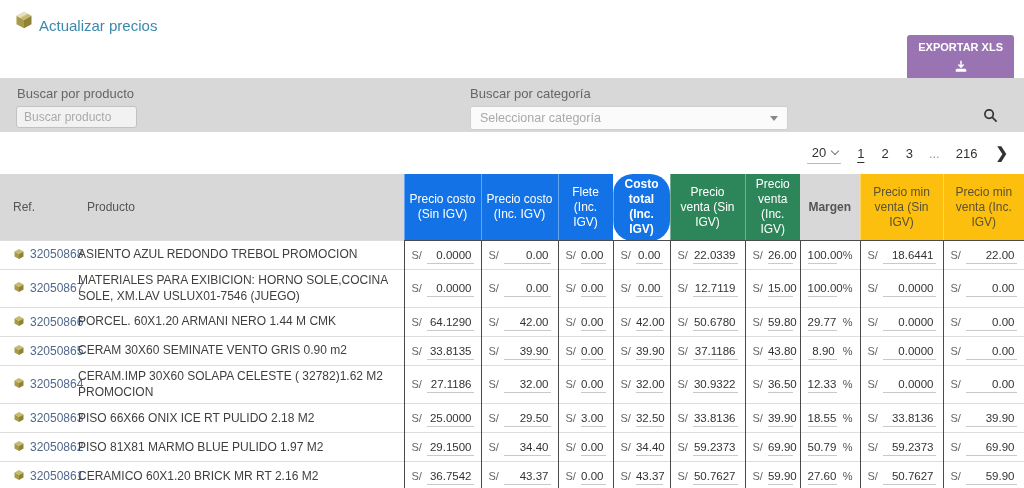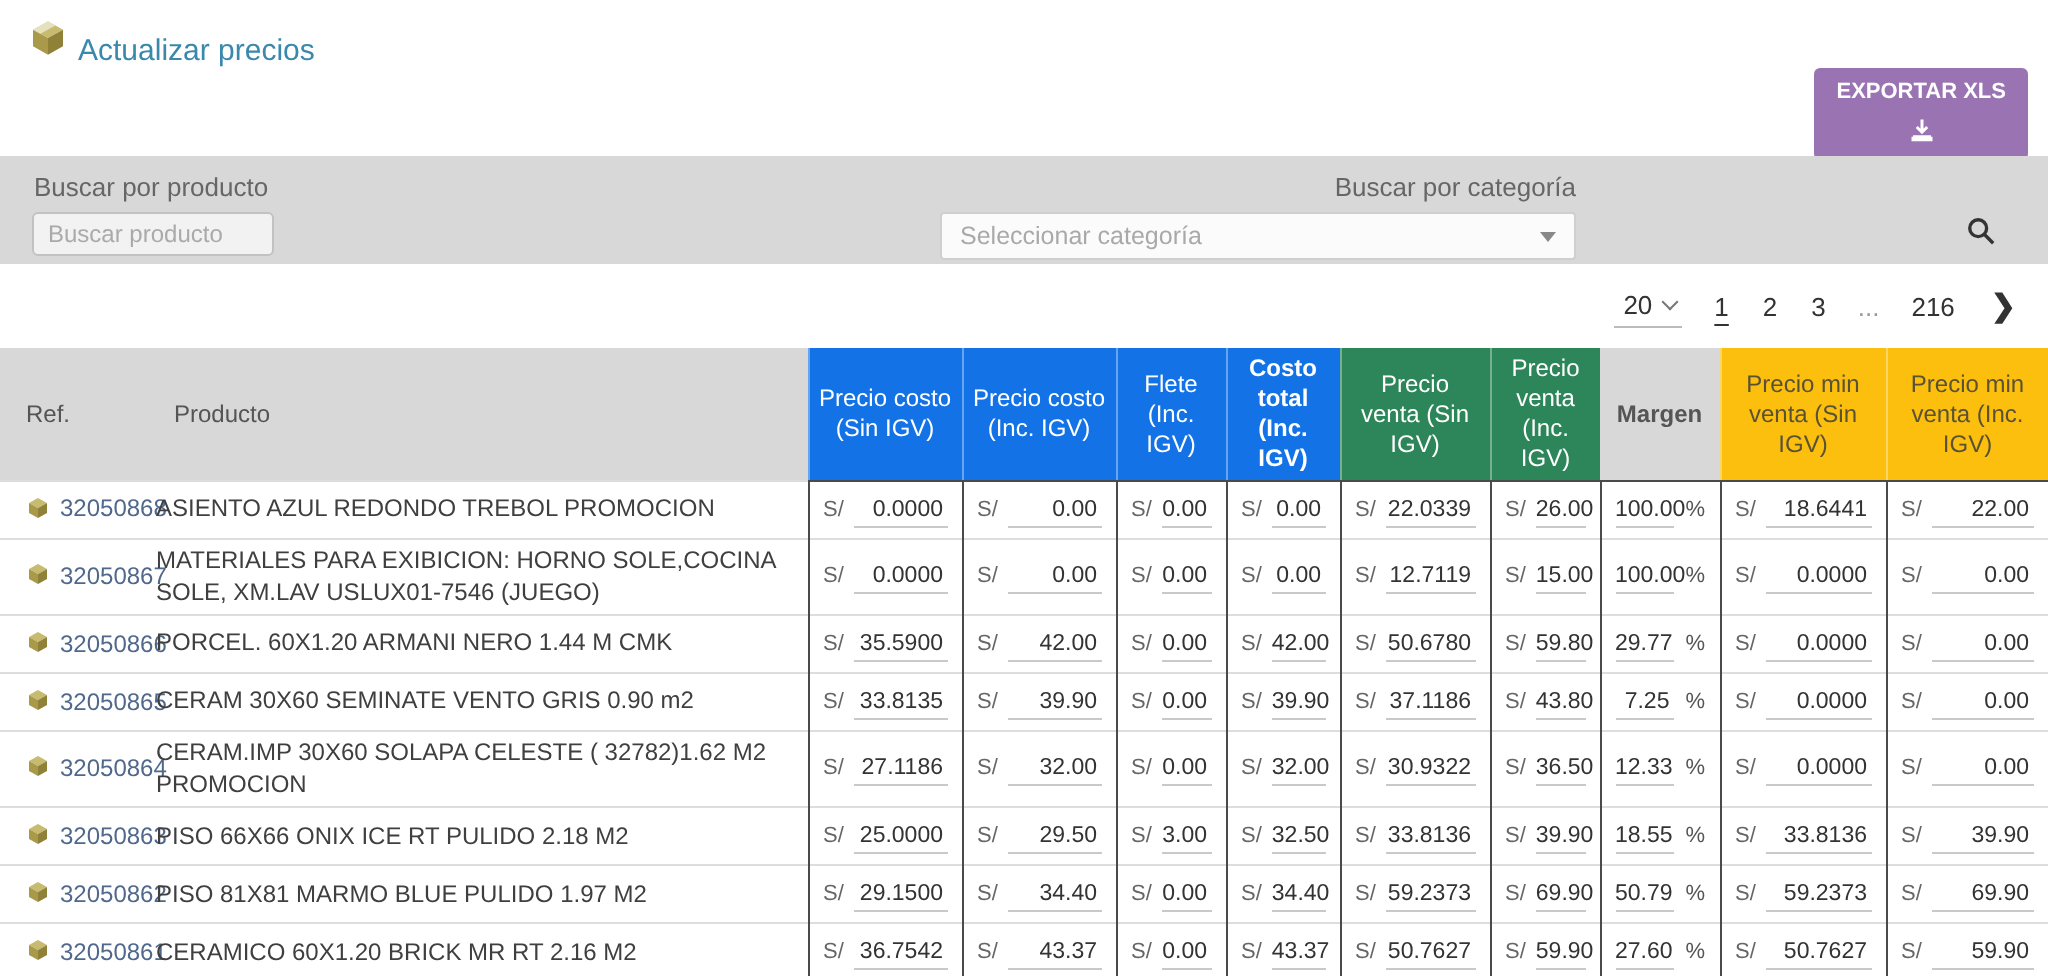--- a/index.html
+++ b/index.html
@@ -17,21 +17,21 @@
     padding: 6px 11px; display: flex; align-items: center; gap: 7px; cursor: pointer; flex-direction: column; }
 
   
   .filterbar { position: relative; background: #d8d8d8; height: 54px; margin-top: 4px; }
   .filter-label { font-size: 13px; color: #666; }
   .fl-product { position: absolute; left: 17px; top: 8px; }
   .product-input { position: absolute; left: 16px; top: 28px; width: 121px; height: 22px;
     border: 1px solid #c2c2c2; border-radius: 3px; background: #f2f2f2; padding: 0 7px;
     font-family: "Liberation Sans", sans-serif; font-size: 12px; color: #555; }
   .product-input::placeholder { color: #aaa; }
-  .fl-category { position: absolute; left: 470px; top: 8px; width: 318px; text-align: right; }
+  .fl-category { position: absolute; left: 470px; top: 8px; width: 318px; text-align: left; }
   .category-select { position: absolute; left: 470px; top: 28px; width: 318px; height: 24px;
     background: #fbfbfb; border: 1px solid #cfcfcf; border-radius: 2px; display: flex;
     align-items: center; justify-content: space-between; padding: 0 9px; cursor: pointer; }
   .category-select .sel-text { font-size: 12.5px; color: #a9a9a9; }
   .caret-down { width: 0; height: 0; border-left: 4px solid transparent; border-right: 4px solid transparent;
     border-top: 5px solid #888; }
   .search-btn { position: absolute; right: 26px; top: 30px; background: none; border: none; cursor: pointer; }
 
   
   .pagination-row { display: flex; justify-content: flex-end; align-items: center;
@@ -52,21 +52,21 @@
   col.c-costo { width: 57px; } col.c-pvs { width: 75px; } col.c-pvi { width: 55px; }
   col.c-marg { width: 60px; } col.c-pms { width: 83px; } col.c-pmi { width: 81px; }
 
   thead th { height: 50px; font-size: 12px; font-weight: normal; vertical-align: middle;
     padding: 3px 4px; line-height: 1.25; }
   th.h-plain { background: #d8d8d8; color: #555; text-align: left; padding-left: 13px; }
   th.h-blue { background: #1373e6; color: #fff; border-left: 1px solid rgba(255,255,255,.35); border-bottom: 1px solid #4a4a4a; }
   th.h-green { background: #2d8659; color: #fff; border-left: 1px solid rgba(255,255,255,.35); border-bottom: 1px solid #4a4a4a; }
   th.h-amber { background: #fcbf0e; color: #5a5233; border-left: 1px solid rgba(255,255,255,.35); border-bottom: 1px solid #4a4a4a; }
   th.h-gray { background: #d8d8d8; color: #555; font-weight: bold; border-bottom: 1px solid #4a4a4a; }
-  th.bold { font-weight: bold; }
+  th.bold { font-weight: bold; border-radius: 20px; }
 
   tbody td { border-top: 1px solid #ddd; font-size: 12px; vertical-align: middle; height: 29px; }
   td.ref-cell { padding-left: 13px; white-space: nowrap; }
   td.ref-cell a { color: #50688c; text-decoration: none; cursor: pointer; }
   td.prod-cell { padding: 3px 8px 3px 4px; color: #3f3f3f; line-height: 1.3; }
   td.num { border-left: 1px solid #4a4a4a; border-right: 1px solid #4a4a4a; padding: 0 7px; }
   .cellwrap { display: flex; align-items: baseline; gap: 5px; }
   .cur { color: #666; font-size: 11px; flex: none; }
   .val { flex: 1; text-align: right; border-bottom: 1px solid #c9c9c9; font-size: 11.5px;
     color: #333; padding: 2px 2px 2px 0; min-width: 0; cursor: text; white-space: nowrap; }
@@ -303,21 +303,21 @@
           <polygon points="12,2 21,7 12,12 3,7" fill="#c6bb6e"></polygon>
           <polygon points="3,7 12,12 12,22 3,17" fill="#a89a48"></polygon>
           <polygon points="12,12 21,7 21,17 12,22" fill="#8f8238"></polygon>
         </svg>
       </span><a>32050866</a>
     </td>
     <td class="prod-cell">PORCEL. 60X1.20 ARMANI NERO 1.44 M CMK</td>
     <td class="num">
           <div class="cellwrap">
             <span class="cur">S/</span>
-            <span class="val">35.5900</span>
+            <span class="val">64.1290</span>
           </div>
         </td>
     <td class="num">
           <div class="cellwrap">
             <span class="cur">S/</span>
             <span class="val">42.00</span>
           </div>
         </td>
     <td class="num">
           <div class="cellwrap">
@@ -405,21 +405,21 @@
           </div>
         </td>
     <td class="num">
           <div class="cellwrap">
             <span class="cur">S/</span>
             <span class="val">43.80</span>
           </div>
         </td>
     <td class="num">
           <div class="cellwrap">
-            <span class="val">7.25</span>
+            <span class="val">8.90</span>
             <span class="cur pct">%</span>
           </div>
         </td>
     <td class="num">
           <div class="cellwrap">
             <span class="cur">S/</span>
             <span class="val">0.0000</span>
           </div>
         </td>
     <td class="num">

